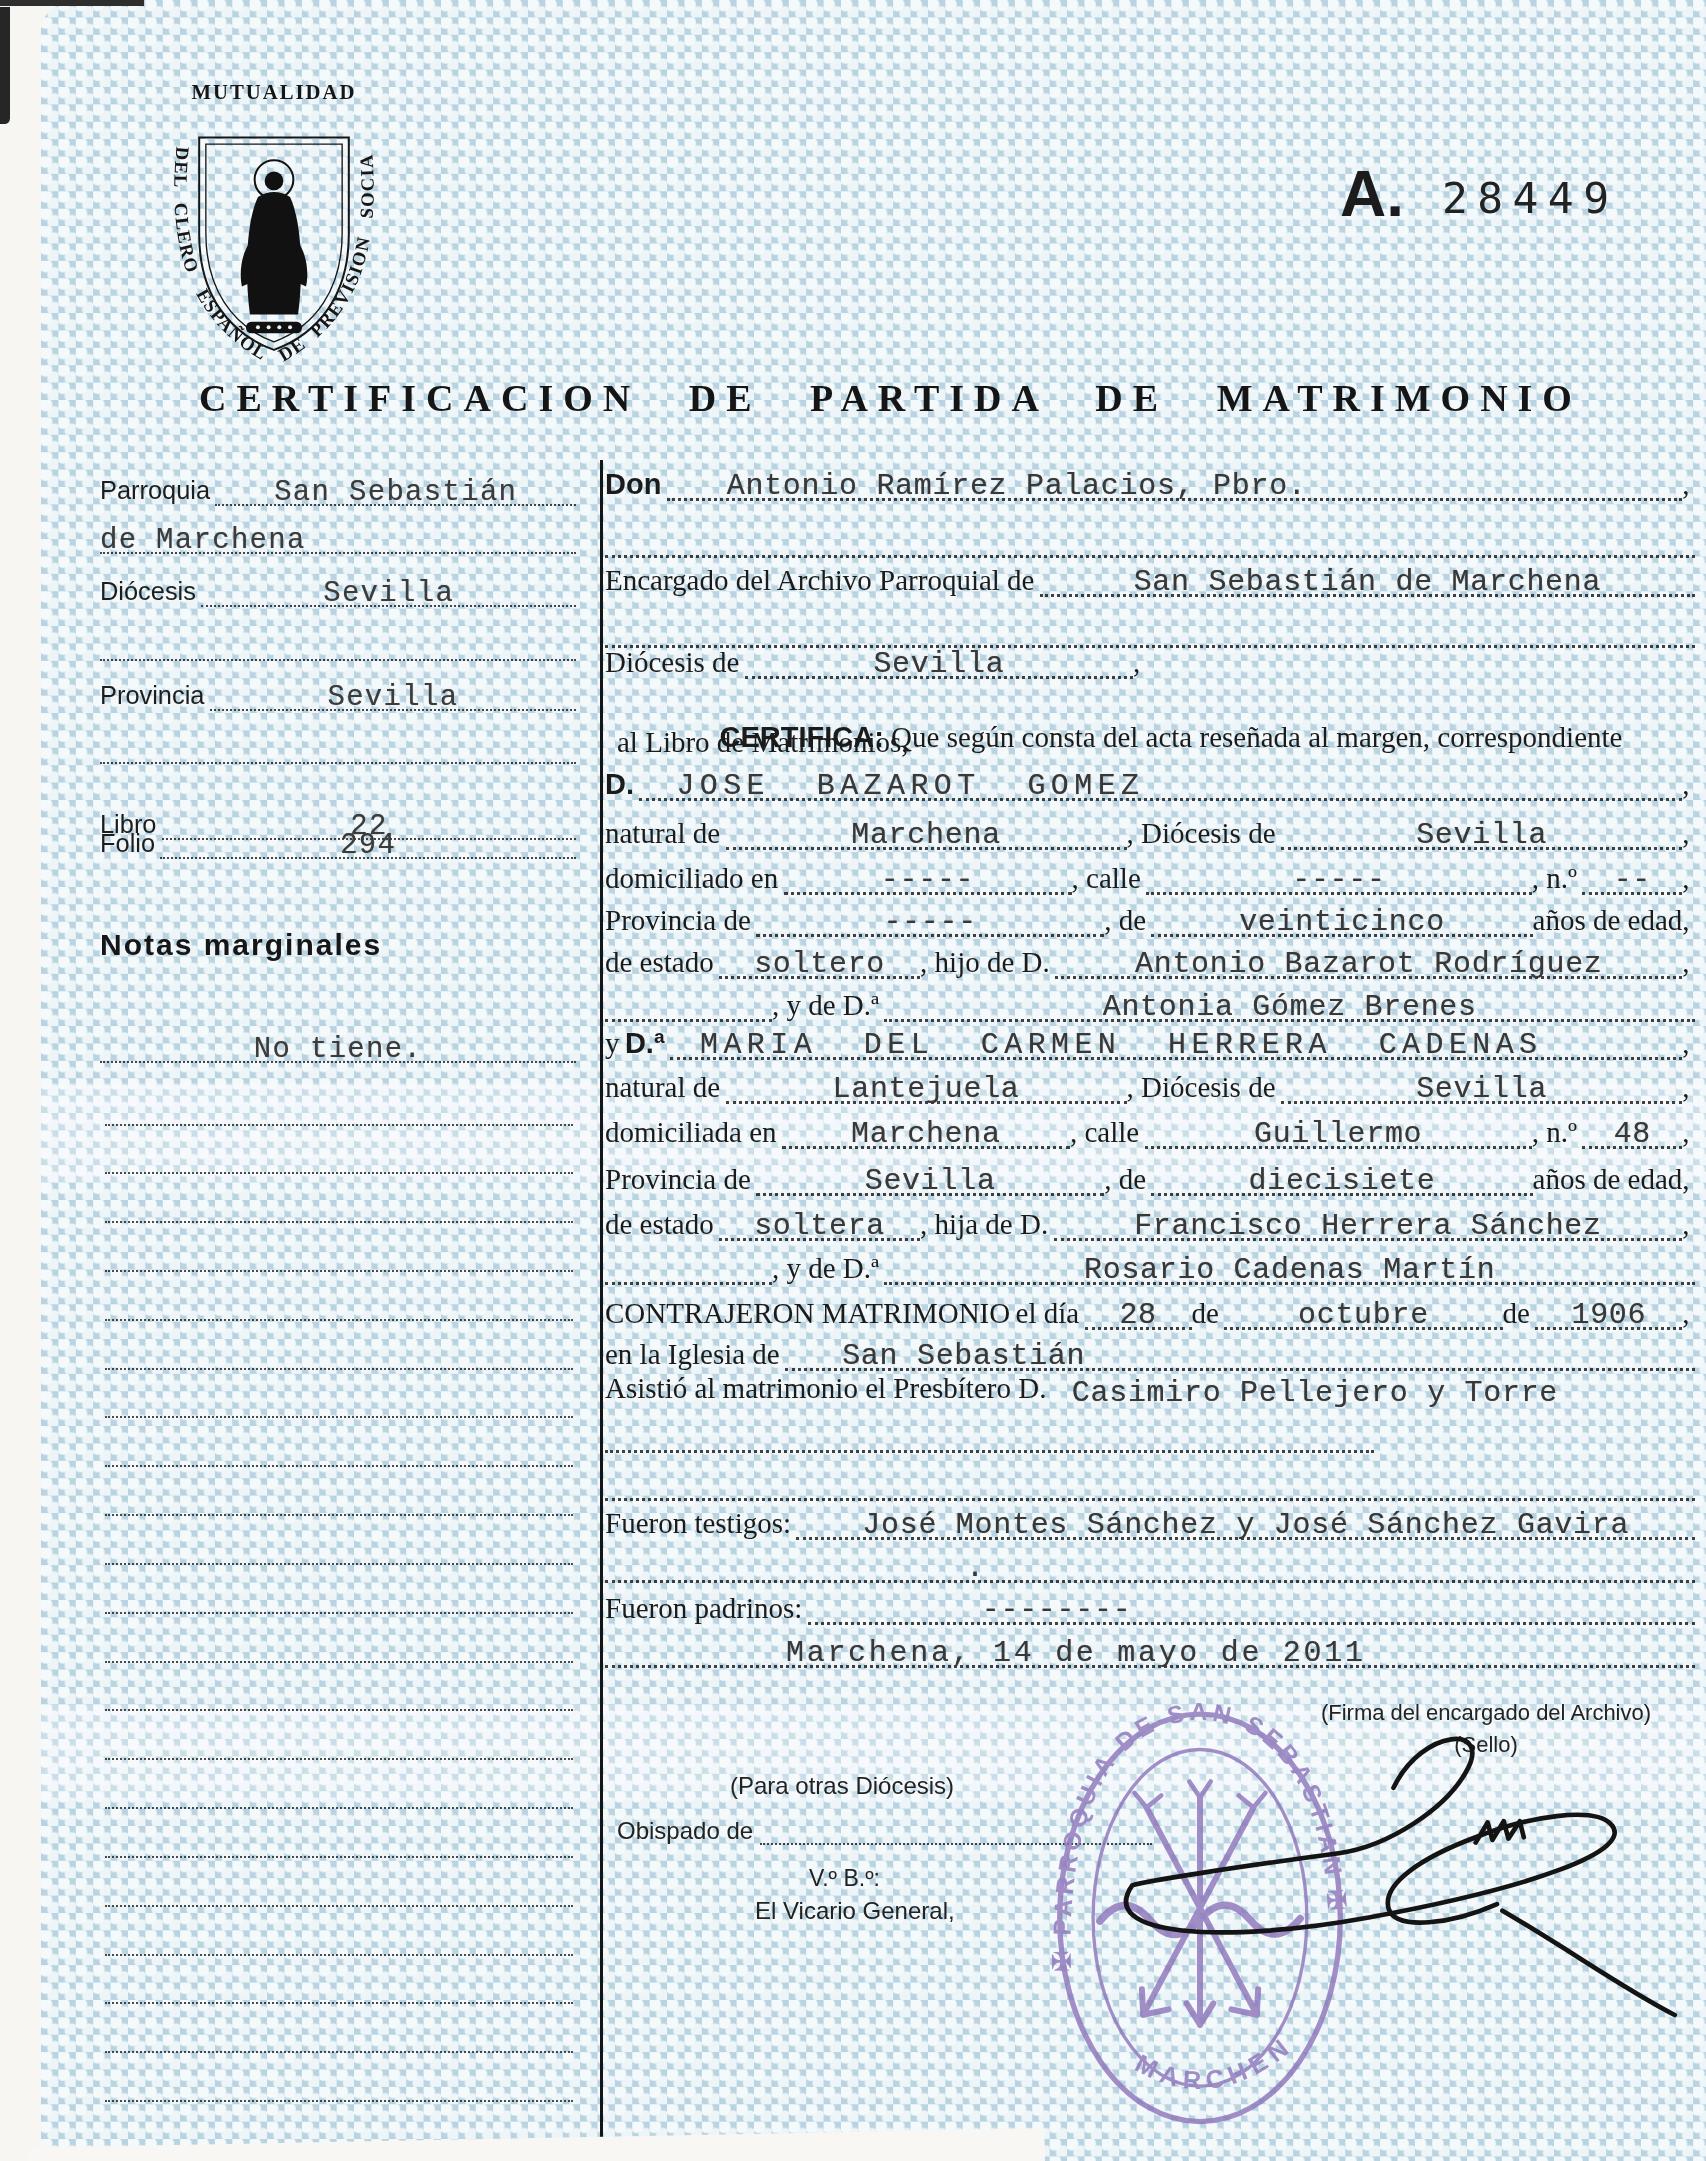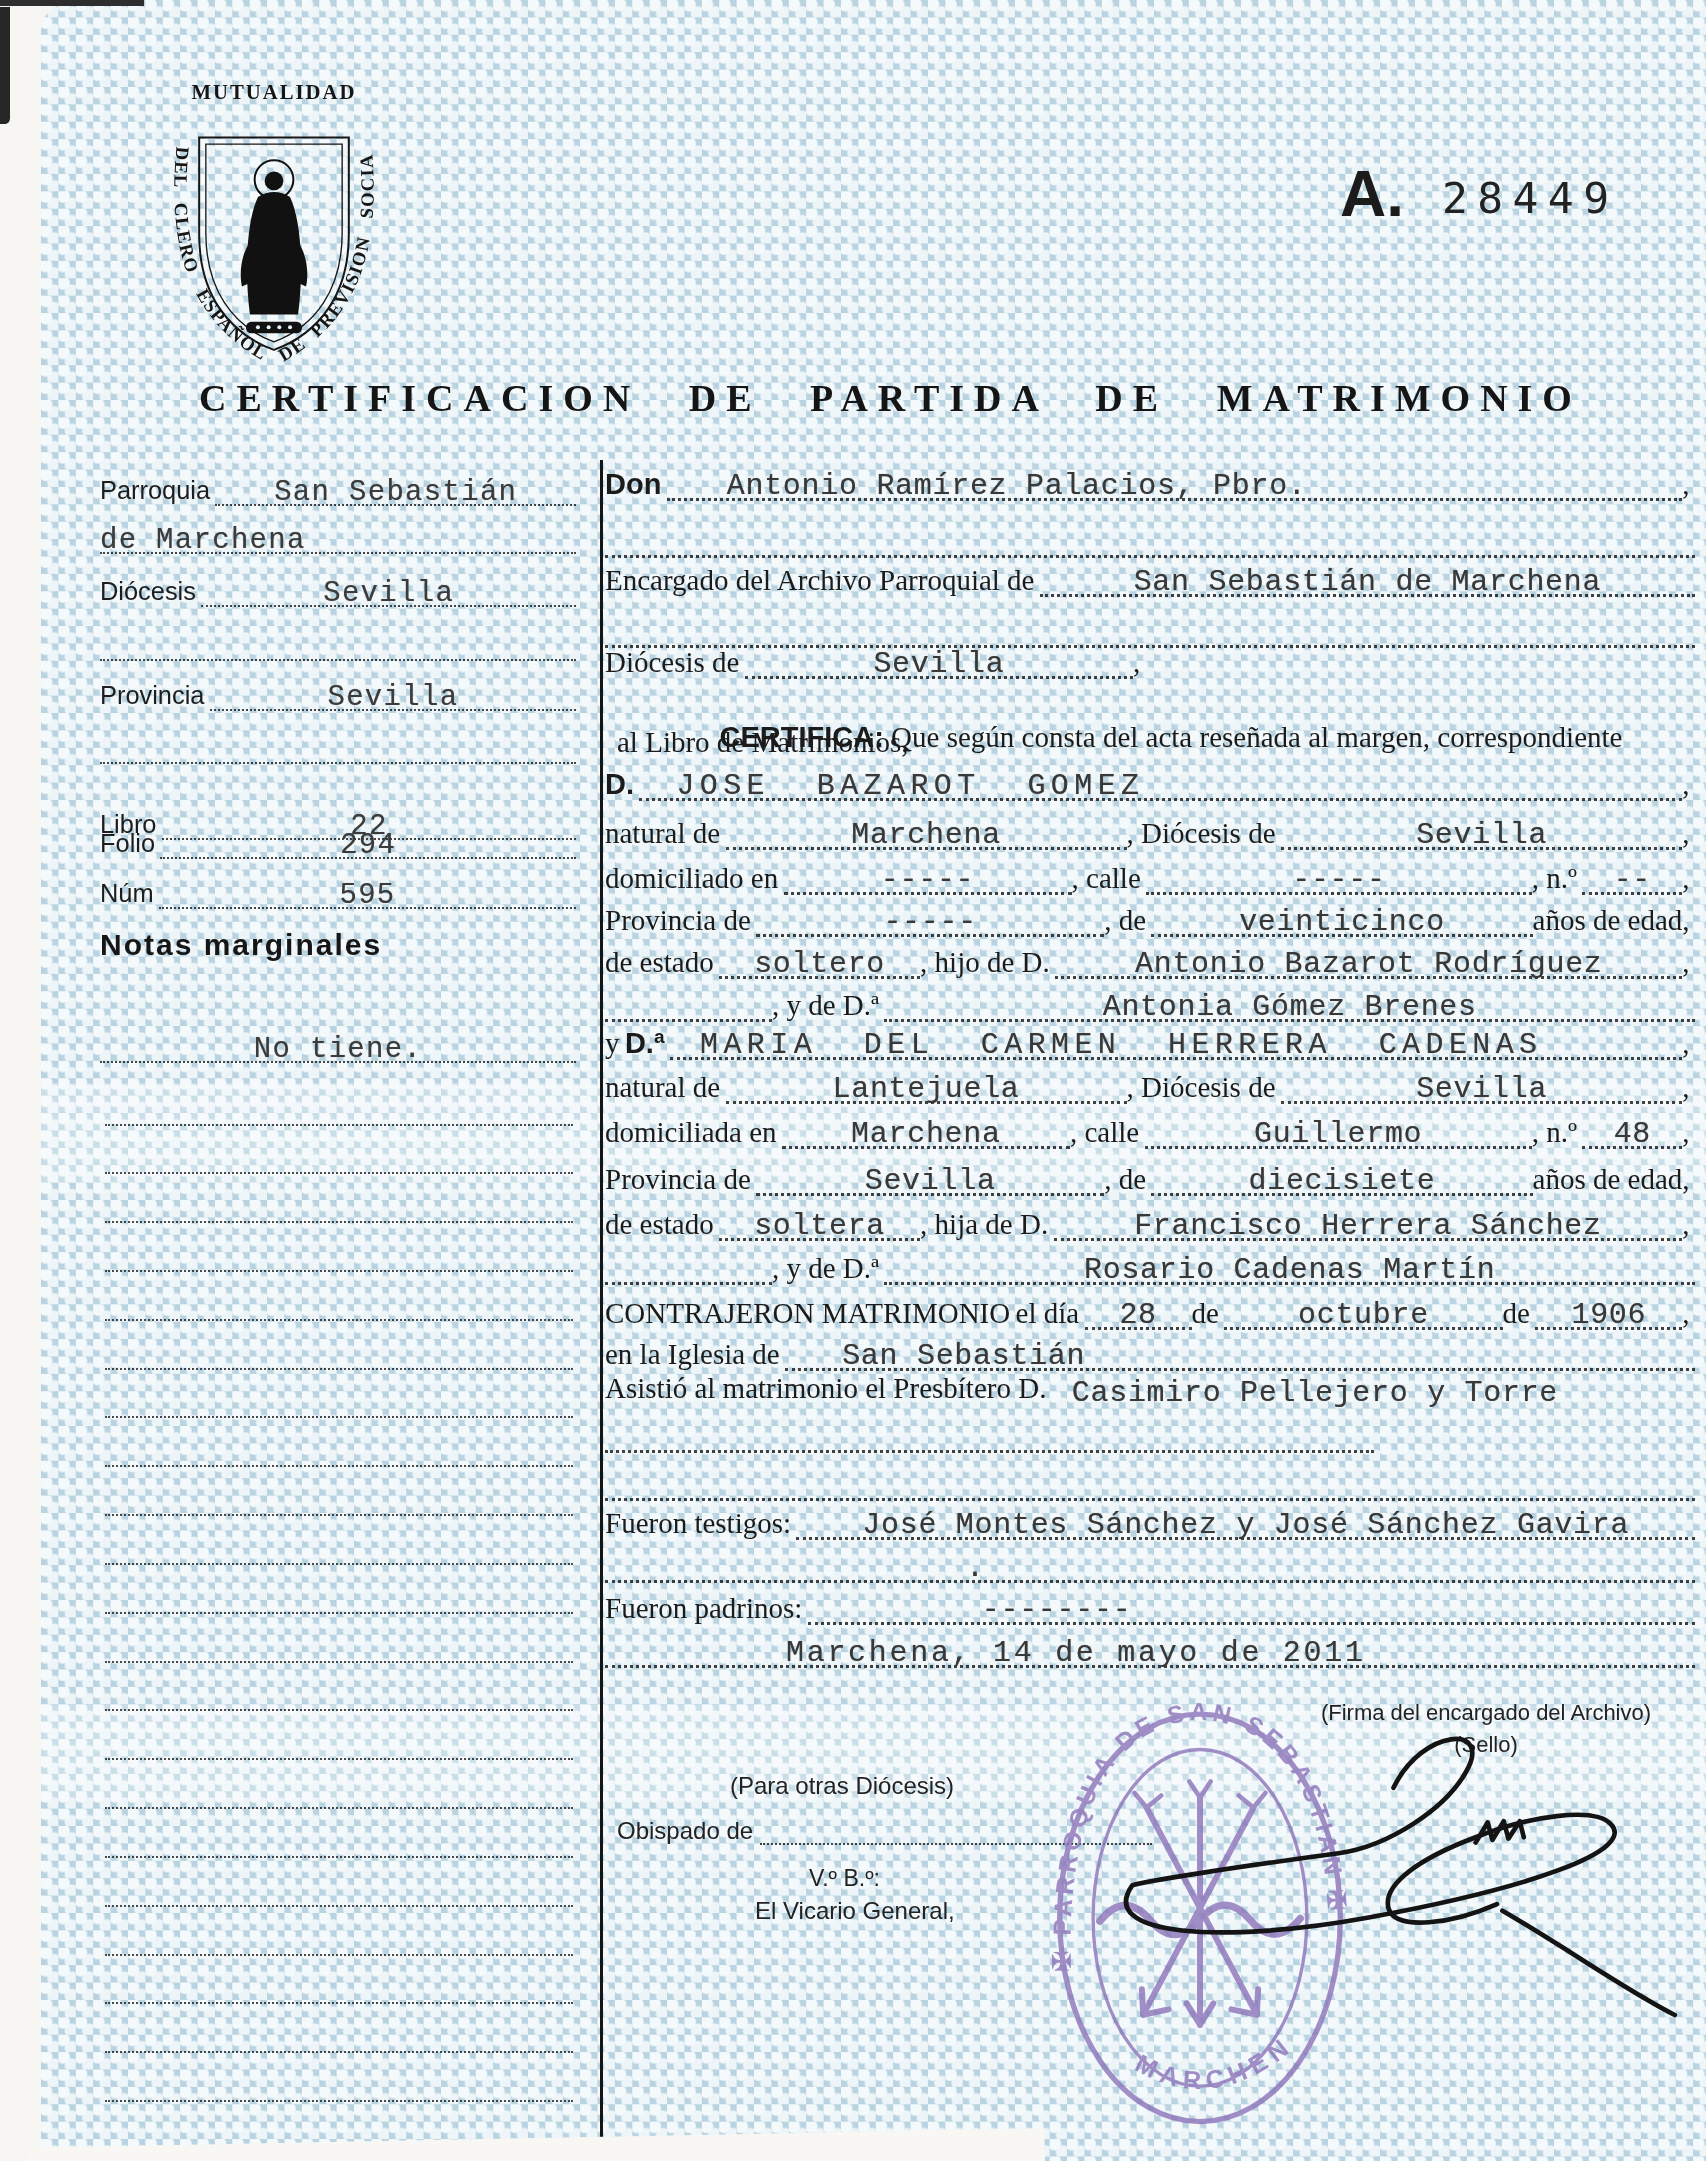--- a/index.html
+++ b/index.html
@@ -140,26 +140,20 @@
       <span class="fill">
           <span class="styped">22</span>
         </span>
     </div>
     <div class="srow" style="top:822px">
       <span class="slb">Folio</span>
       <span class="fill">
           <span class="styped">294</span>
         </span>
     </div>
-    <div class="srow" style="top:872px">
-      <span class="slb">Núm</span>
-      <span class="fill">
-          <span class="styped">595</span>
-        </span>
-    </div>
     <div class="notas-title">Notas marginales</div>
     <div class="srow" style="top:1026px">
       <span class="fill">
           <span class="styped">No tiene.</span>
         </span>
     </div>
     <div id="sidebar-blanks">
         <div class="sline" style="top: 1124px;"></div>
         <div class="sline" style="top: 1172px;"></div>
         <div class="sline" style="top: 1221px;"></div>

